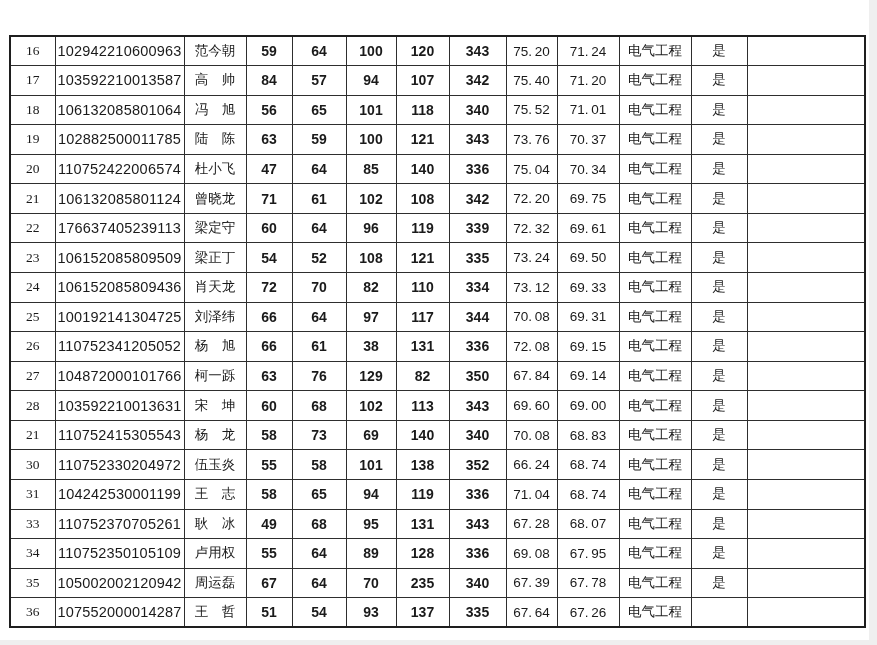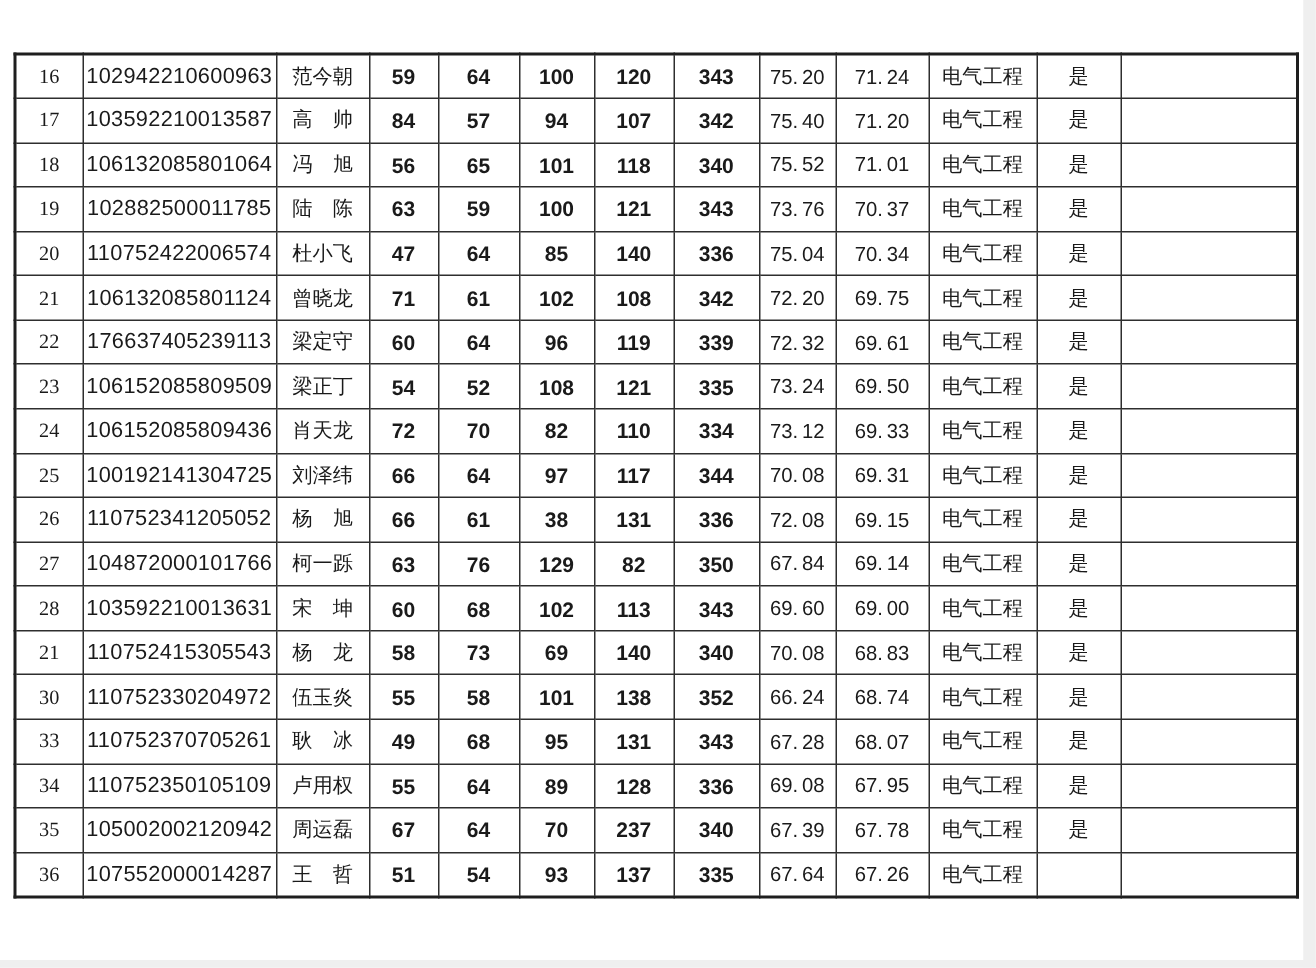--- a/index.html
+++ b/index.html
@@ -332,20 +332,35 @@
             <td class="col-score3">101</td>
             <td class="col-score4">138</td>
             <td class="col-total">352</td>
             <td class="col-weighted1">66. 24</td>
             <td class="col-weighted2">68. 74</td>
             <td class="col-major">电气工程</td>
             <td class="col-admitted">是</td>
             <td class="col-remark"></td>
           </tr>
           <tr>
+            <td class="col-index">31</td>
+            <td class="col-candidate_id">104242530001199</td>
+            <td class="col-name">王　志</td>
+            <td class="col-score1">58</td>
+            <td class="col-score2">65</td>
+            <td class="col-score3">94</td>
+            <td class="col-score4">119</td>
+            <td class="col-total">336</td>
+            <td class="col-weighted1">71. 04</td>
+            <td class="col-weighted2">68. 74</td>
+            <td class="col-major">电气工程</td>
+            <td class="col-admitted">是</td>
+            <td class="col-remark"></td>
+          </tr>
+          <tr>
             <td class="col-index">33</td>
             <td class="col-candidate_id">110752370705261</td>
             <td class="col-name">耿　冰</td>
             <td class="col-score1">49</td>
             <td class="col-score2">68</td>
             <td class="col-score3">95</td>
             <td class="col-score4">131</td>
             <td class="col-total">343</td>
             <td class="col-weighted1">67. 28</td>
             <td class="col-weighted2">68. 07</td>
@@ -368,21 +383,21 @@
             <td class="col-admitted">是</td>
             <td class="col-remark"></td>
           </tr>
           <tr>
             <td class="col-index">35</td>
             <td class="col-candidate_id">105002002120942</td>
             <td class="col-name">周运磊</td>
             <td class="col-score1">67</td>
             <td class="col-score2">64</td>
             <td class="col-score3">70</td>
-            <td class="col-score4">237</td>
+            <td class="col-score4">235</td>
             <td class="col-total">340</td>
             <td class="col-weighted1">67. 39</td>
             <td class="col-weighted2">67. 78</td>
             <td class="col-major">电气工程</td>
             <td class="col-admitted">是</td>
             <td class="col-remark"></td>
           </tr>
           <tr>
             <td class="col-index">36</td>
             <td class="col-candidate_id">107552000014287</td>

